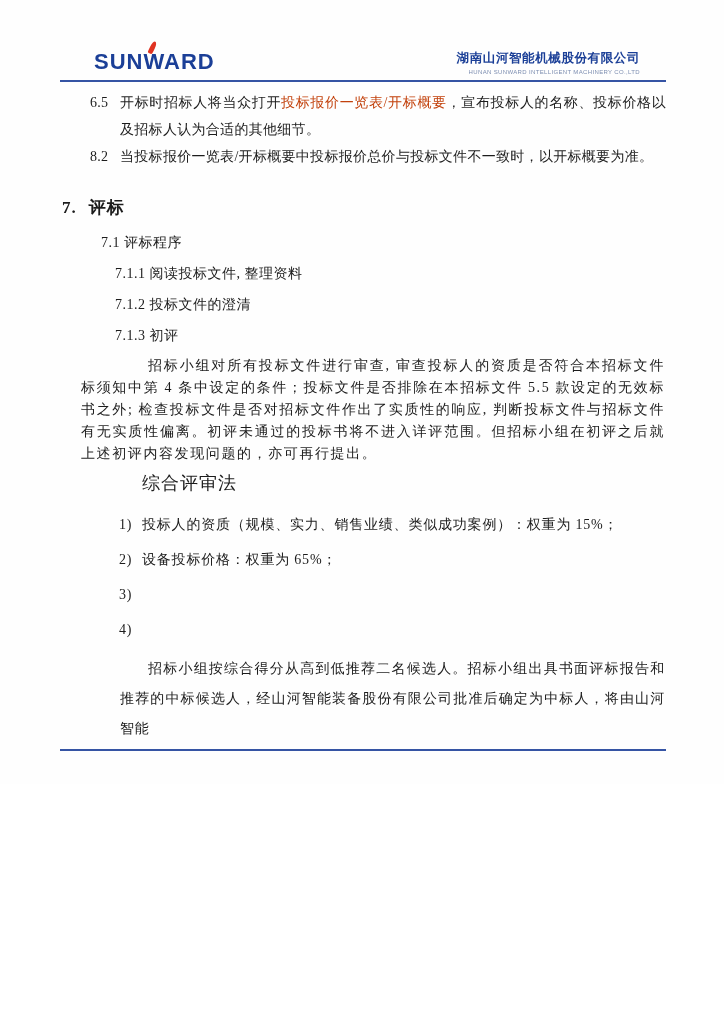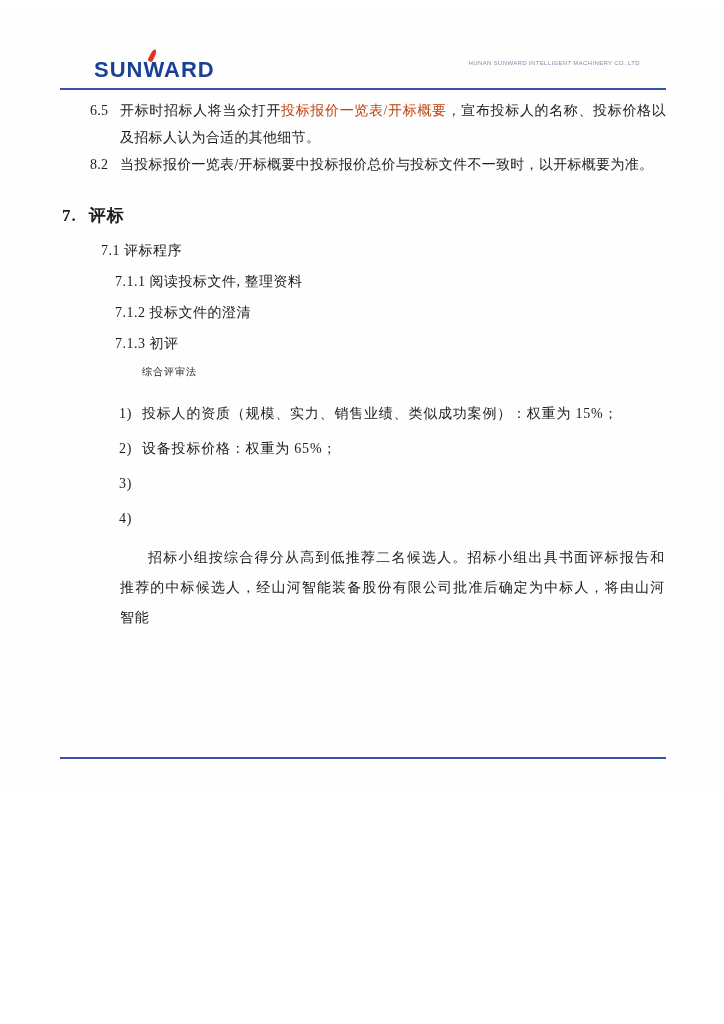--- a/index.html
+++ b/index.html
@@ -1,19 +1,19 @@
 <!DOCTYPE html>
 <html><head>
 <meta charset="utf-8">
 <style>
   html,body { margin:0; padding:0; background:#ffffff; }
   .page {
     position: relative;
     width: 724px; height: 784px;
-    margin: 8px auto;
+    margin: 0 auto;
     background: #fefefe;
     overflow: hidden;
     font-family: "Liberation Serif", "DejaVu Serif", serif;
     color: #1c1c1c;
   }
   
   .hdr { position: absolute; top: 0; left: 0; right: 0; height: 80px; }
   .hdr-rule { position: absolute; top: 80px; left: 60px; right: 58px; height: 0; border-top: 2px solid #3554A4; }
   .logo { position: absolute; left: 94px; top: 49px; font-family: "Liberation Sans", sans-serif; }
   .logo-text { font-size: 22px; font-weight: bold; letter-spacing: 1px; color: #1B3F97; }
@@ -32,41 +32,42 @@
   .clause .ctext { flex: 1; text-align: justify; }
   .clause-65 { margin-top: 9px; }
   .red { color: #c2410c; }
   .h-sec { margin: 26px 0 0 62px; font-size: 17px; font-weight: bold; line-height: 24px; letter-spacing: 1px; }
   .h-sec .snum { margin-right: 12px; }
   .h-sub1 { margin: 13px 0 0 101px; font-size: 14px; line-height: 20px; letter-spacing: 0.5px; }
   .h-sub2 { margin: 11px 0 0 115px; font-size: 14px; line-height: 20px; letter-spacing: 0.5px; }
   .para { margin: 6px 59px 0 81px; font-size: 14px; line-height: 22px; letter-spacing: 1.6px; text-align: justify; text-indent: 67px; }
   .para-712 { margin-top: 8px; }
   .para-713 { margin-top: 9px; }
-  .line-method { margin: 8px 0 0 142px; font-size: 10px; line-height: 20px; letter-spacing: 1px; }
+  .line-method { margin: 8px 0 0 142px; font-size: 18px; line-height: 20px; letter-spacing: 1px; }
   .line-weights { margin: 8px 0 0 142px; font-size: 14px; line-height: 20px; letter-spacing: 1px; color: #C00000; }
   .criteria { margin-top: 21px; }
   .crit { display: flex; margin: 0 58px 13px 119px; font-size: 14px; line-height: 22px; letter-spacing: 0.8px; }
   .crit .knum { flex: none; width: 23px; }
   .para-final { margin: 8px 59px 0 120px; font-size: 14px; line-height: 30px; letter-spacing: 0.8px; text-align: justify; text-indent: 28px; }
   
   .pagenum { position: absolute; top: 948px; left: 0; right: 0; text-align: center; font-size: 10.5px; letter-spacing: 1px; color: #2b2b2b; }
   .ftr-rule { position: absolute; bottom: 33px; left: 60px; right: 58px; height: 0; border-top: 2px solid #3554A4; }
 </style>
 </head>
 <body>
 
 <div class="page">
 
   <div class="hdr">
     <div class="logo">
       <span class="logo-text">SUNWARD</span>
       <span class="logo-accent"></span>
     </div>
     <div class="company">
+      <div class="company-cn">湖南山河智能机械股份有限公司</div>
       <div class="company-en">HUNAN SUNWARD INTELLIGENT MACHINERY CO.,LTD</div>
     </div>
   </div>
   <div class="hdr-rule"></div>
 
   <div class="content">
 
     <div class="clause clause-65">
       <span class="cnum">6.5</span>
       <div class="ctext"><span>开标时招标人将当众打开</span><span class="red">投标报价一览表/开标概要</span><span>，宣布投标人的名称、投标价格以及招标人认为合适的其他细节。</span></div>
@@ -81,20 +82,21 @@
       <span class="snum">7.</span><span>评标</span>
     </div>
 
     <div class="h-sub1">7.1 评标程序</div>
 
     <div class="h-sub2">7.1.1 阅读投标文件, 整理资料</div>
 
     <div class="h-sub2">7.1.2 投标文件的澄清</div>
 
     <div class="h-sub2">7.1.3 初评</div>
+    <div class="para para-713">招标小组对所有投标文件进行审查, 审查投标人的资质是否符合本招标文件标须知中第 4 条中设定的条件；投标文件是否排除在本招标文件 5.5 款设定的无效标书之外; 检查投标文件是否对招标文件作出了实质性的响应, 判断投标文件与招标文件有无实质性偏离。初评未通过的投标书将不进入详评范围。但招标小组在初评之后就上述初评内容发现问题的，亦可再行提出。</div>
 
 
     <div class="line-method">综合评审法</div>
 
     <div class="criteria">
       <div class="crit">
         <span class="knum">1)</span>
         <div class="ktext">投标人的资质（规模、实力、销售业绩、类似成功案例）：权重为 15%；</div>
       </div>
       <div class="crit">

